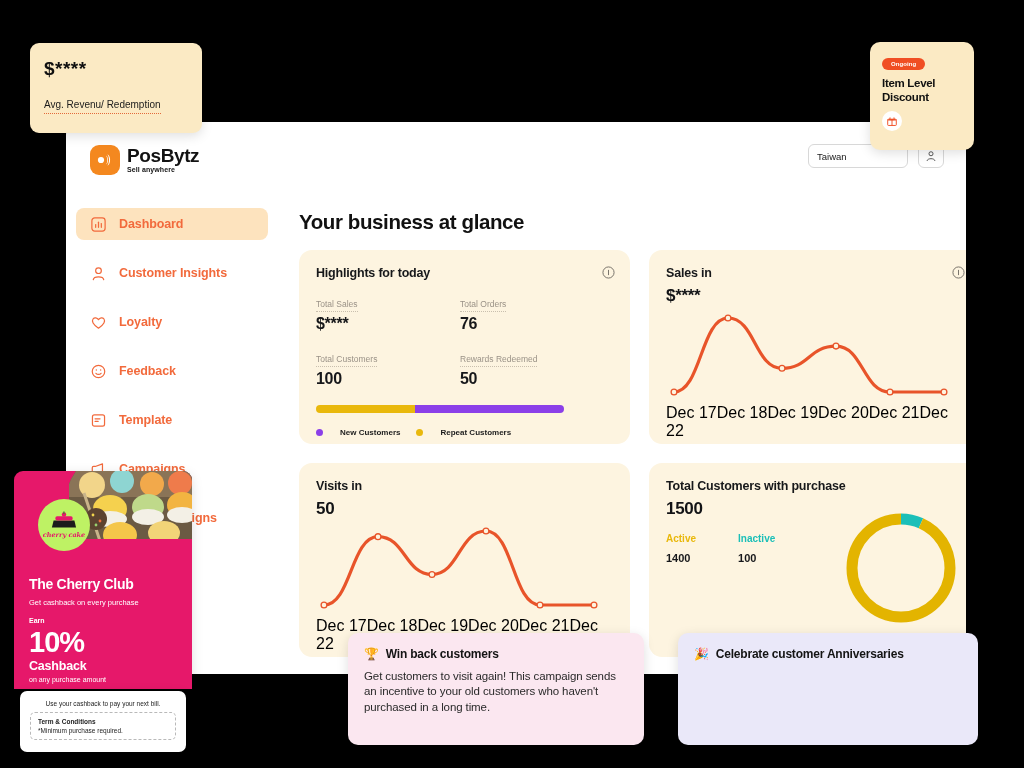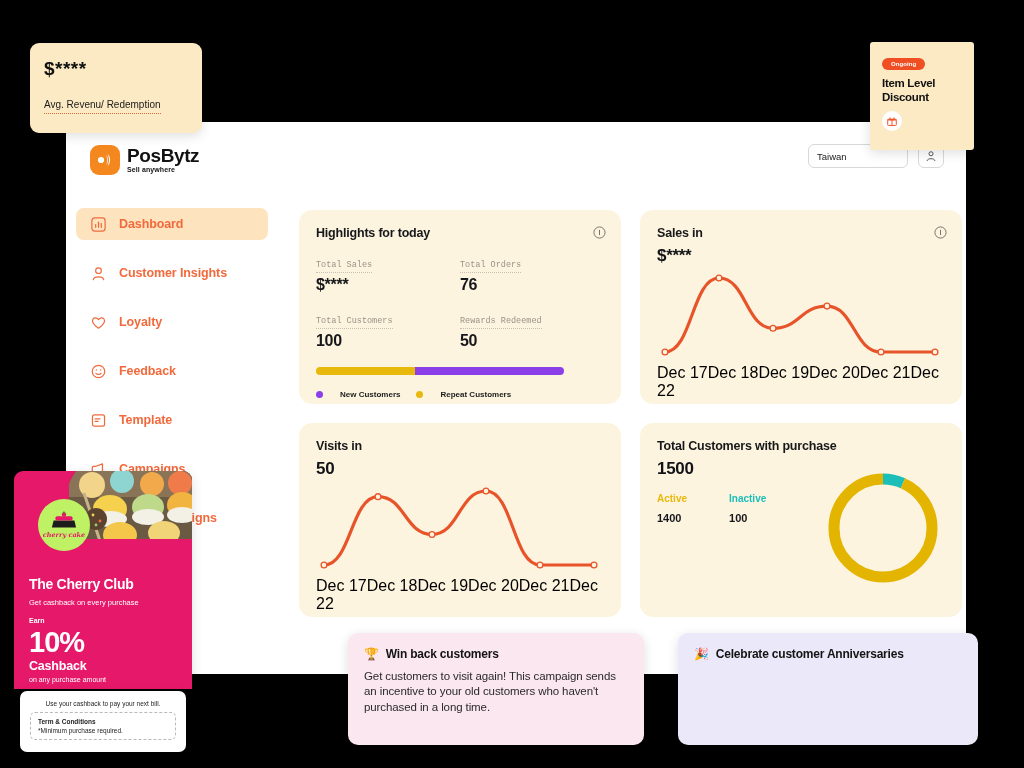--- a/index.html
+++ b/index.html
@@ -79,41 +79,41 @@
   .page-title {
     font-size: 20.5px; font-weight: 700; color: #111; letter-spacing: -0.4px;
     margin-bottom: 16px; margin-left: 7px;
   }
   .grid {
     display: grid; grid-template-columns: 1fr 1fr; gap: 19px;
     margin-left: 7px;
   }
   .card {
     background: #FDF4E0; border-radius: 13px;
-    padding: 16px 17px 14px 17px;
+    padding: 16px 26px 14px 17px;
     position: relative;
   }
   .card-h { height: 194px; }
   .card-title {
     font-size: 12.5px; font-weight: 700; color: #17181A; letter-spacing: -0.2px;
   }
   .info-icon {
     position: absolute; right: 15px; top: 15px;
     width: 13px; height: 13px;
   }
 
   
   .stat-grid {
     display: grid; grid-template-columns: 1fr 1fr;
     row-gap: 4px; margin-top: 13px;
   }
   .stat-label {
     font-size: 8.5px; color: #9a9287; font-weight: 400;
     border-bottom: 1px dotted #c9bfae;
-    display: inline-block; padding-bottom: 2px; width: fit-content; font-family: Liberation Mono, monospace;
+    display: inline-block; padding-bottom: 2px; width: fit-content;
   }
   .stat-value {
     font-size: 16px; font-weight: 700; color: #16171A;
     margin: 3px 0 11px 0; letter-spacing: -0.3px;
   }
   .progress {
     height: 8px; border-radius: 5px; overflow: hidden;
     display: flex; margin: 6px 0 0 0; width: 86%;
   }
   .legend { display: flex; gap: 16px; margin-top: 15px; }
@@ -147,21 +147,21 @@
   }
   .rev-value { font-size: 19px; font-weight: 700; color: #101010; letter-spacing: 0.5px; }
   .rev-label {
     font-size: 10px; color: #1b1b1b; margin-top: 19px;
     border-bottom: 1px dotted #E36A3A; padding-bottom: 3px;
     display: inline-block;
   }
 
   .card-discount {
     left: 870px; top: 42px; width: 104px; height: 108px;
-    background: #FBEAC4; border-radius: 3px;
+    background: #FBEAC4; border-radius: 10px;
     padding: 10px 12px;
   }
   .badge-ongoing {
     background: #F04E23; color: #fff;
     font-size: 6px; font-weight: 700;
     border-radius: 8px; padding: 3px 9px;
     display: inline-block; letter-spacing: 0.1px;
   }
   .discount-title {
     font-size: 11.5px; font-weight: 700; color: #111;
@@ -333,20 +333,21 @@
           <svg width="17" height="17" viewBox="0 0 18 18" fill="none" stroke="#F26A3C" stroke-width="1.3">
             <path d="M14.4 9 A5.4 5.4 0 1 1 11.6 4.3" stroke-linecap="round" stroke-dasharray="10 3.3"></path>
             <path d="M11.4 2.2 L12.2 4.9 L9.5 5.2" stroke-linecap="round" stroke-linejoin="round"></path>
           </svg>
         </span>
         <span>Auto Campaigns</span>
       </div>
     </div>
 
     <div class="content">
+      <div class="page-title">Your business at glance</div>
 
       <div class="grid">
 
         <div class="card card-h">
           <div class="card-title">Highlights for today</div>
           <span class="info-icon">
             <svg width="13" height="13" viewBox="0 0 14 14" fill="none" stroke="#6f6a62" stroke-width="1">
               <circle cx="7" cy="7" r="6"></circle>
               <line x1="7" y1="4.6" x2="7" y2="9.4" stroke-linecap="round"></line>
             </svg>

